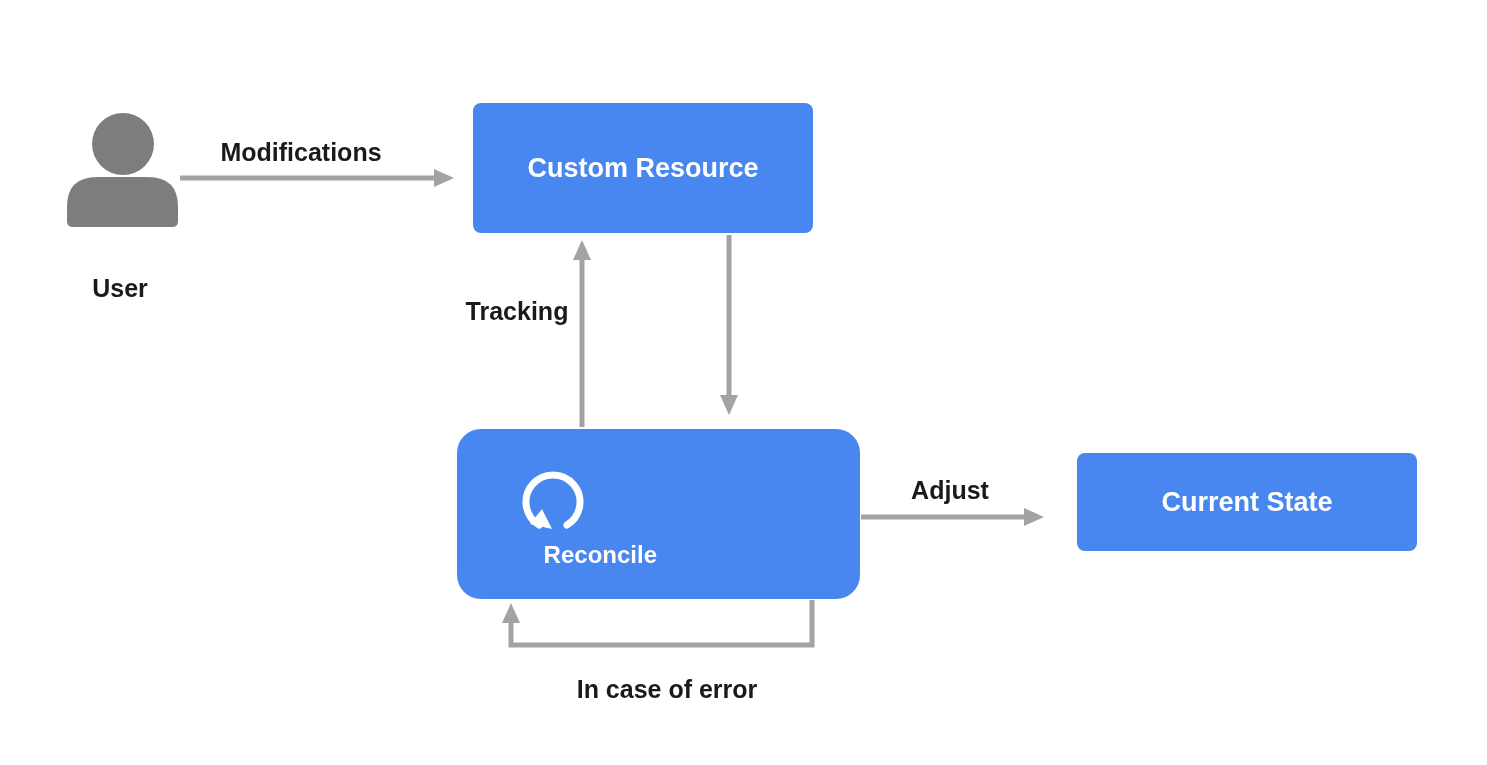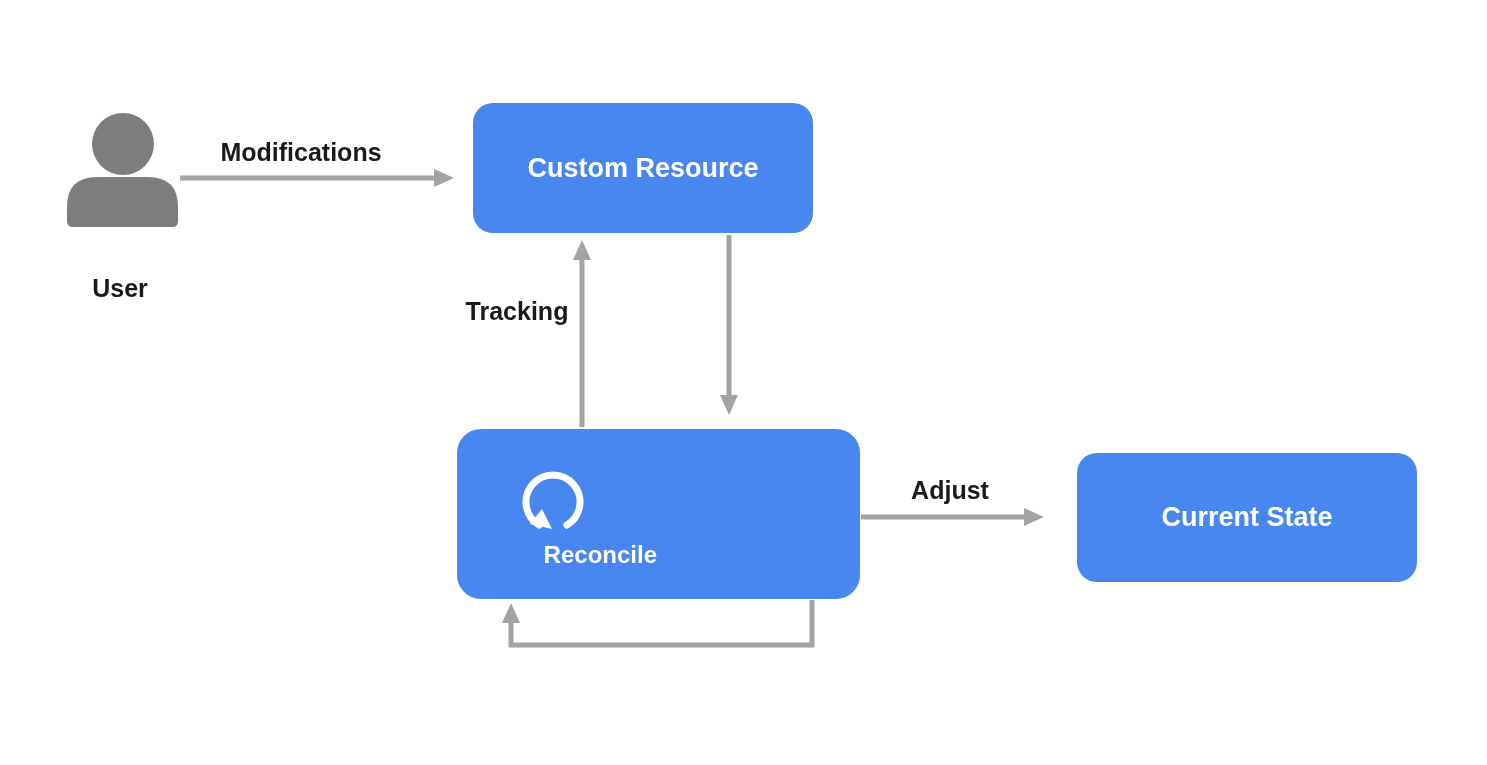--- a/index.html
+++ b/index.html
@@ -21,30 +21,30 @@
     overflow: hidden;
   }
   svg.layer { position: absolute; left: 0; top: 0; }
   .layer .edge { stroke: var(--arrow-gray); stroke-width: 5; fill: none; }
   .layer .user-shape { fill: var(--user-icon-gray); stroke: none; }
   #ah path { fill: var(--arrow-gray); stroke: none; }
 
   .node {
     position: absolute;
     background: var(--node-blue);
-    border-radius: 20px;
+    border-radius: 8px;
     color: var(--node-text);
     font-weight: 700;
     font-size: 27px;
   }
   .node.centered { display: flex; align-items: center; justify-content: center; }
 
   .node-custom-resource { left: 473px; top: 103px; width: 340px; height: 130px; }
   .node-operator       { left: 457px; top: 429px; width: 403px; height: 170px; border-radius: 24px; }
-  .node-current-state  { left: 1077px; top: 453px; width: 340px; height: 129px; }
+  .node-current-state  { left: 1077px; top: 453px; width: 340px; height: 98px; }
 
   .operator-label {
     position: absolute; left: 180px; top: 66px; width: 190px;
     text-align: center; font-size: 27px; font-weight: 700;
   }
   .reconcile-icon { position: absolute; left: 56px; top: 37px; }
   .reconcile-label {
     position: absolute; left: 0; top: 112px; width: 200px;
     text-align: right; font-size: 24px; font-weight: 700;
   }
@@ -111,14 +111,15 @@
 
   <div class="user-caption" style="left:120px; top:264px;margin-top:24px;">User</div>
 
   <div class="edge-label" style="left:301px; top:152px;">Modifications</div>
 
   <div class="edge-label" style="left:517px; top:311px;">Tracking</div>
 
 
   <div class="edge-label" style="left:950px; top:490px;">Adjust</div>
 
+  <div class="edge-label" style="left:667px; top:689px;">In case of error</div>
 
 </div>
 
 </body></html>

